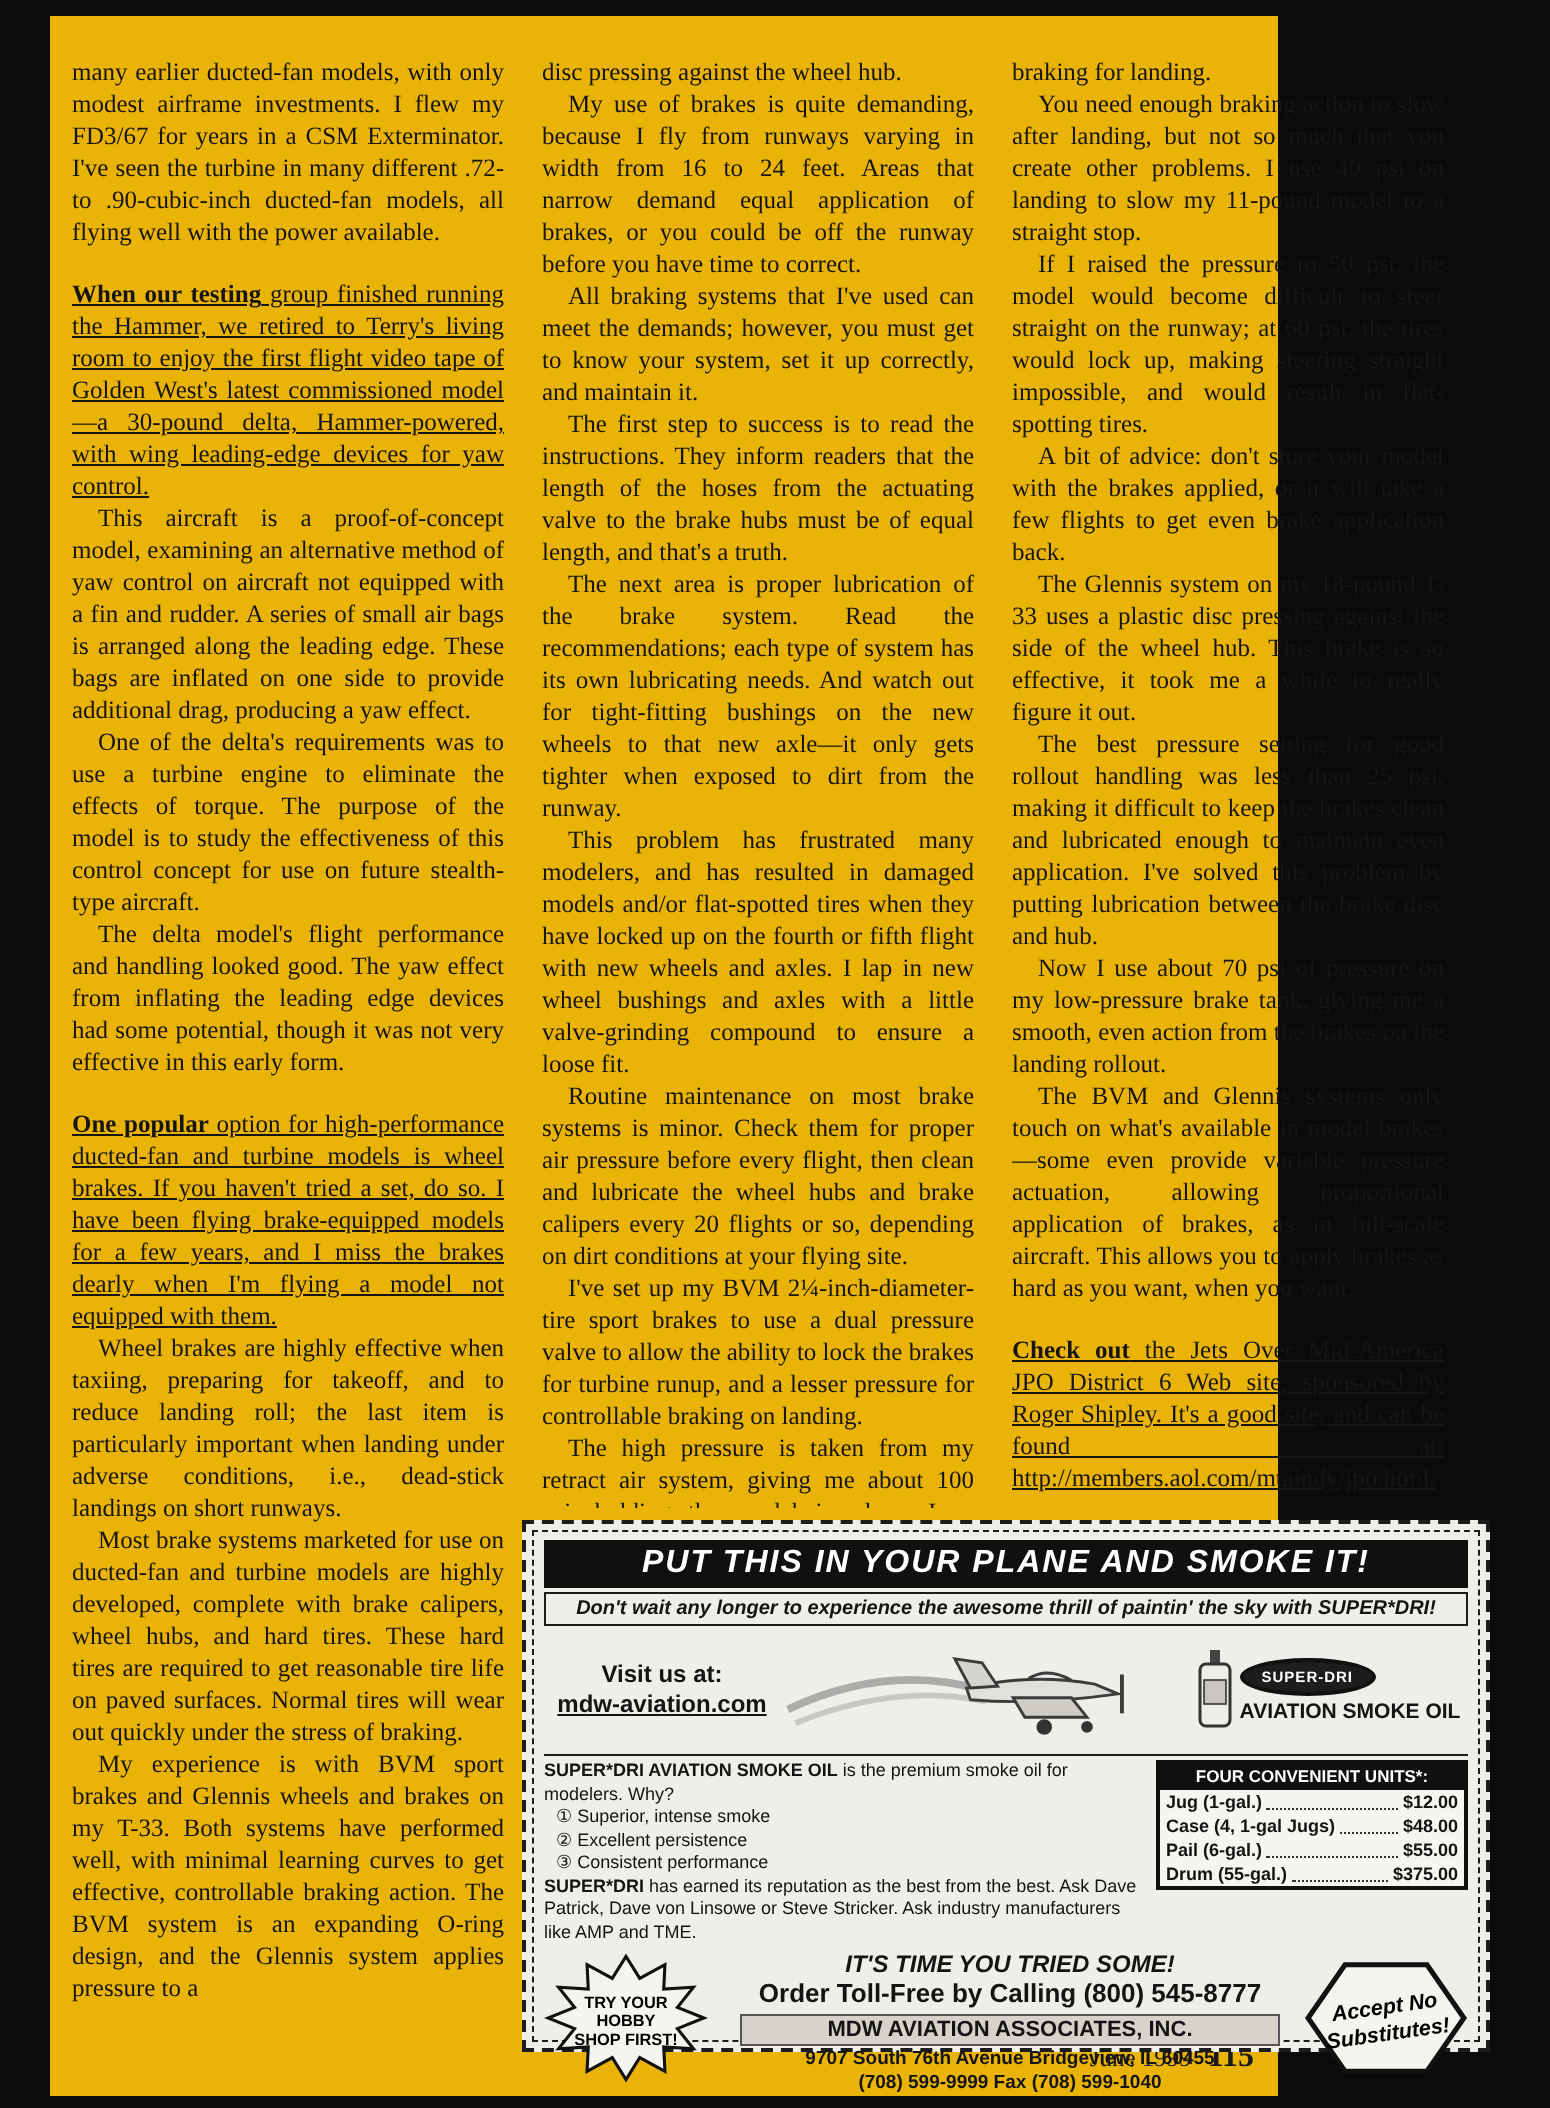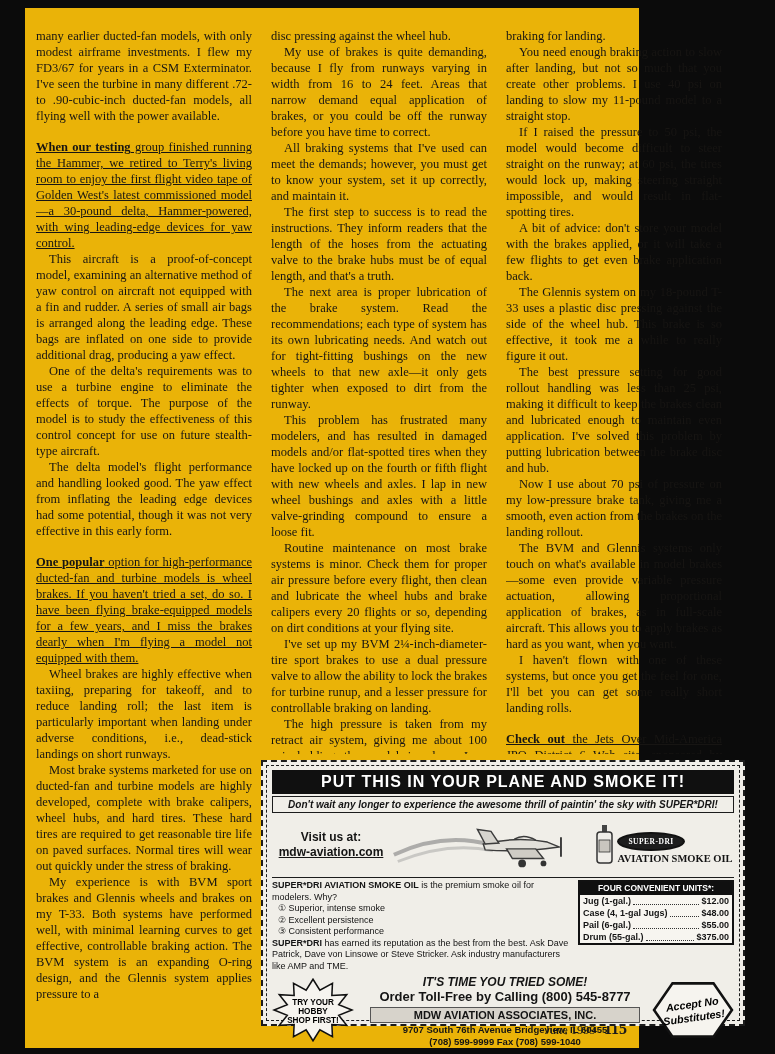--- a/index.html
+++ b/index.html
@@ -19,29 +19,29 @@
   
   .footer{position:absolute;right:12px;top:1012px;font-size:12.5px;color:#1a1a1a;}
   .footer .pagenum{font-weight:bold;font-size:16px;margin-left:8px;}
 
   
   .ad{position:absolute;left:236px;top:752px;width:484px;height:266px;background:#f0eee8;
       border:2px dashed #1c1c1c;box-sizing:border-box;padding:3px;z-index:5;
       font-family:"Liberation Sans",sans-serif;color:#141414;}
   .ad-inner{border:1px dashed #1c1c1c;height:100%;box-sizing:border-box;padding:4px 5px;
       display:flex;flex-direction:column;}
-  .ad-headline{background:#101010;color:#fff;font-weight:bold;
+  .ad-headline{background:#101010;color:#fff;font-weight:bold;font-style:italic;
       font-size:16px;line-height:24px;text-align:center;letter-spacing:1px;}
   .ad-tagline{border:1px solid #1c1c1c;margin-top:2px;font-style:italic;font-weight:bold;
       font-size:10px;line-height:15px;text-align:center;}
   .ad-mid{display:flex;align-items:center;height:64px;margin-top:2px;}
   .visit-block{width:118px;text-align:center;font-weight:bold;font-size:12px;line-height:15px;}
   .visit-block .url{text-decoration:underline;}
   .plane-wrap{flex:1;height:60px;}
-  .oil-block{width:140px;display:flex;align-items:flex-end;justify-content:center;gap:4px;font-family:Liberation Serif, serif;}
+  .oil-block{width:140px;display:flex;align-items:center;justify-content:center;gap:4px;}
   .oval-badge{display:inline-block;border:2px solid #111;background:#1d1d1d;color:#fff;
       border-radius:50%;font-size:7.5px;font-weight:bold;padding:3px 9px;letter-spacing:.5px;}
   .product{font-weight:bold;font-size:10.5px;line-height:12px;margin-top:2px;}
   .ad-info{display:flex;margin-top:2px;border-top:1px solid #1c1c1c;padding-top:2px;}
   .info-left{flex:1;font-size:9px;line-height:11.5px;padding-right:5px;}
   .info-left .bullets span{display:block;padding-left:6px;}
   .units-box{width:152px;border:2px solid #111;background:#f7f5f0;align-self:flex-start;}
   .units-header{background:#101010;color:#fff;font-size:8.5px;font-weight:bold;
       text-align:center;line-height:13px;}
   .unit-row{display:flex;font-size:9px;line-height:12px;padding:0 3px;font-weight:bold;}
@@ -86,21 +86,20 @@
     </div>
   <div class="col" id="col3">
       <p>braking for landing.</p>
       <p class="indent">You need enough braking action to slow after landing, but not so much that you create other problems. I use 40 psi on landing to slow my 11-pound model to a straight stop.</p>
       <p class="indent">If I raised the pressure to 50 psi, the model would become difficult to steer straight on the runway; at 60 psi, the tires would lock up, making steering straight impossible, and would result in flat-spotting tires.</p>
       <p class="indent">A bit of advice: don't store your model with the brakes applied, or it will take a few flights to get even brake application back.</p>
       <p class="indent">The Glennis system on my 18-pound T-33 uses a plastic disc pressing against the side of the wheel hub. This brake is so effective, it took me a while to really figure it out.</p>
       <p class="indent">The best pressure setting for good rollout handling was less than 25 psi, making it difficult to keep the brakes clean and lubricated enough to maintain even application. I've solved this problem by putting lubrication between the brake disc and hub.</p>
       <p class="indent">Now I use about 70 psi of pressure on my low-pressure brake tank, giving me a smooth, even action from the brakes on the landing rollout.</p>
       <p class="indent">The BVM and Glennis systems only touch on what's available in model brakes—some even provide variable pressure actuation, allowing proportional application of brakes, as in full-scale aircraft. This allows you to apply brakes as hard as you want, when you want.</p>
-      <p class="indent">I haven't flown with one of these systems, but once you get the feel for one, I'll bet you can get some really short landing rolls.</p>
       <p class="space-before"><strong>Check out</strong> the Jets Over Mid-America JPO District 6 Web site, sponsored by Roger Shipley. It's a good site, and can be found at: http://members.aol.com/mtaindy/jpo.html.</p>
     </div>
 
   <div class="ad">
     <div class="ad-inner">
 
       <div class="ad-headline">PUT THIS IN YOUR PLANE AND SMOKE IT!</div>
       <div class="ad-tagline">Don't wait any longer to experience the awesome thrill of paintin' the sky with SUPER*DRI!</div>
 
       <div class="ad-mid">

